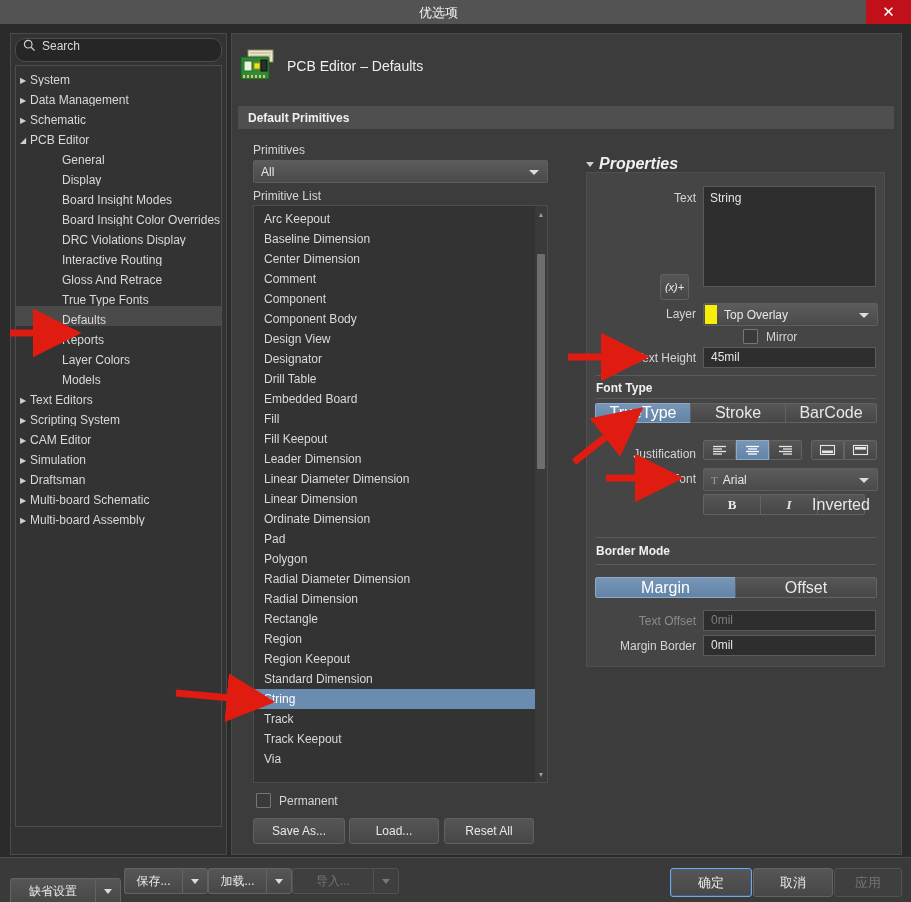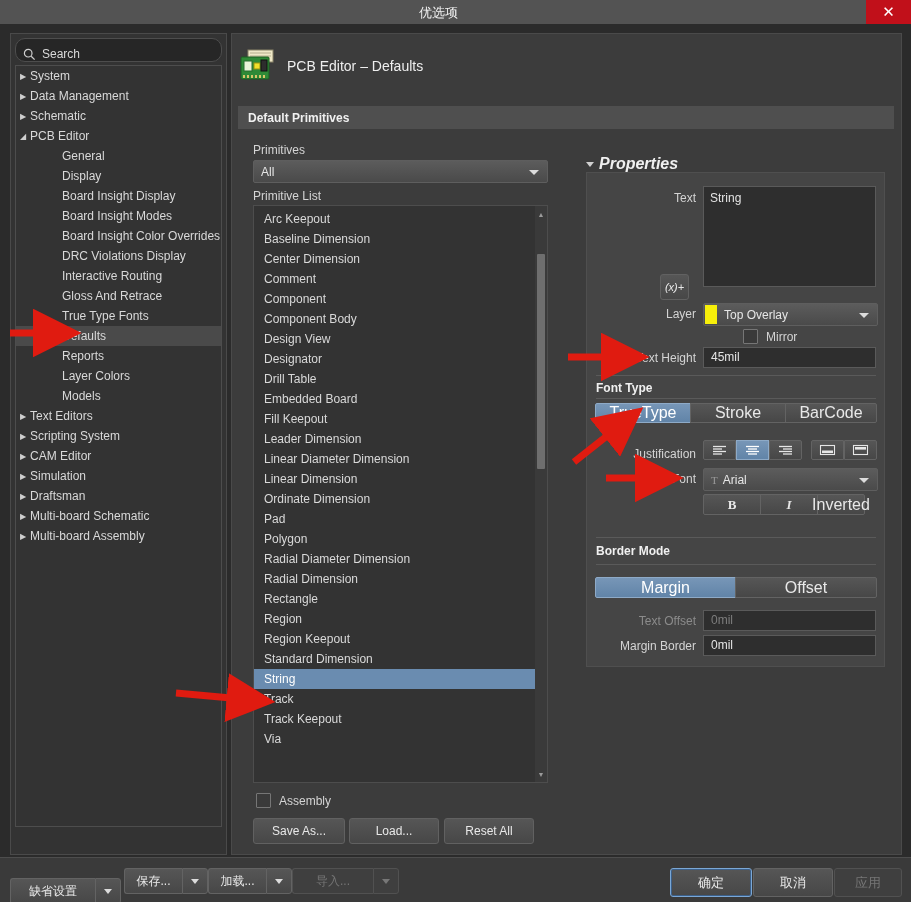--- a/index.html
+++ b/index.html
@@ -29,31 +29,31 @@
     font-size:15px;font-weight:bold;cursor:pointer;
   }
   
   .sidebar{
     position:absolute;left:10px;top:33px;width:215px;height:820px;
     background:#333333;border:1px solid #4a4a4a;
   }
   .searchbox{
     position:absolute;left:4px;top:4px;width:205px;height:22px;
     background:#262626;border:1px solid #4d4d4d;border-radius:10px;
-    display:flex;align-items:flex-end;
+    display:flex;align-items:flex-start;
   }
   .searchbox .sicon{margin:0 6px 0 7px;display:flex;}
   .searchbox .stext{color:#d9d9d9;font-size:12px;}
   .tree{
     position:absolute;left:4px;top:31px;width:205px;height:760px;
     background:#333333;border:1px solid #4d4d4d;
     overflow:hidden;
   }
   .trow{
-    height:20px;line-height:20px;
+    height:20px;line-height:28px;
     white-space:nowrap;overflow:hidden;
     color:#d9d9d9;font-size:12px;
     cursor:default;position:relative;
   }
   .trow.sel{background:#4a4a4a;}
   .trow .tw{display:inline-block;width:14px;text-align:center;font-size:8px;color:#cfcfcf;vertical-align:middle;}
   .trow.lvl0 .lbl{margin-left:0px;}
   .trow.lvl1 .lbl{margin-left:32px;}
   
   .main{
@@ -216,21 +216,20 @@
     </span>
     <span class="stext">Search</span>
   </div>
   <div class="tree" id="tree">
       <div class="trow lvl0"><span class="tw">▶</span><span class="lbl">System</span></div>
       <div class="trow lvl0"><span class="tw">▶</span><span class="lbl">Data Management</span></div>
       <div class="trow lvl0"><span class="tw">▶</span><span class="lbl">Schematic</span></div>
       <div class="trow lvl0"><span class="tw">◢</span><span class="lbl">PCB Editor</span></div>
       <div class="trow lvl1"><span class="tw"></span><span class="lbl">General</span></div>
       <div class="trow lvl1"><span class="tw"></span><span class="lbl">Display</span></div>
-      <div class="trow lvl1"><span class="tw"></span><span class="lbl">Board Insight Display</span></div>
       <div class="trow lvl1"><span class="tw"></span><span class="lbl">Board Insight Modes</span></div>
       <div class="trow lvl1"><span class="tw"></span><span class="lbl">Board Insight Color Overrides</span></div>
       <div class="trow lvl1"><span class="tw"></span><span class="lbl">DRC Violations Display</span></div>
       <div class="trow lvl1"><span class="tw"></span><span class="lbl">Interactive Routing</span></div>
       <div class="trow lvl1"><span class="tw"></span><span class="lbl">Gloss And Retrace</span></div>
       <div class="trow lvl1"><span class="tw"></span><span class="lbl">True Type Fonts</span></div>
       <div class="trow lvl1 sel"><span class="tw"></span><span class="lbl">Defaults</span></div>
       <div class="trow lvl1"><span class="tw"></span><span class="lbl">Reports</span></div>
       <div class="trow lvl1"><span class="tw"></span><span class="lbl">Layer Colors</span></div>
       <div class="trow lvl1"><span class="tw"></span><span class="lbl">Models</span></div>
@@ -286,20 +285,21 @@
       <div class="pitem">Arc Keepout</div>
       <div class="pitem">Baseline Dimension</div>
       <div class="pitem">Center Dimension</div>
       <div class="pitem">Comment</div>
       <div class="pitem">Component</div>
       <div class="pitem">Component Body</div>
       <div class="pitem">Design View</div>
       <div class="pitem">Designator</div>
       <div class="pitem">Drill Table</div>
       <div class="pitem">Embedded Board</div>
+      <div class="pitem">Fill</div>
       <div class="pitem">Fill Keepout</div>
       <div class="pitem">Leader Dimension</div>
       <div class="pitem">Linear Diameter Dimension</div>
       <div class="pitem">Linear Dimension</div>
       <div class="pitem">Ordinate Dimension</div>
       <div class="pitem">Pad</div>
       <div class="pitem">Polygon</div>
       <div class="pitem">Radial Diameter Dimension</div>
       <div class="pitem">Radial Dimension</div>
       <div class="pitem">Rectangle</div>
@@ -313,21 +313,21 @@
     </div>
   <div class="sbar">
     <div class="up">▲</div>
     <div class="thumb"></div>
     <div class="dn">▼</div>
   </div>
 </div>
 
 <div style="position:absolute;left:256px;top:793px;display:flex;align-items:center;">
   <span class="chk"></span>
-  <span style="margin-left:8px;font-size:12px;color:#d4d4d4;">Assembly</span>
+  <span style="margin-left:8px;font-size:12px;color:#d4d4d4;">Permanent</span>
 </div>
 
 <div class="btn" style="position:absolute;left:253px;top:818px;width:90px;height:24px;">Save As...</div>
 <div class="btn" style="position:absolute;left:349px;top:818px;width:88px;height:24px;">Load...</div>
 <div class="btn" style="position:absolute;left:444px;top:818px;width:88px;height:24px;">Reset All</div>
 
 <div class="propheader">
   <span class="tri"></span><span>Properties</span>
 </div>
 <div class="propbox"></div>

